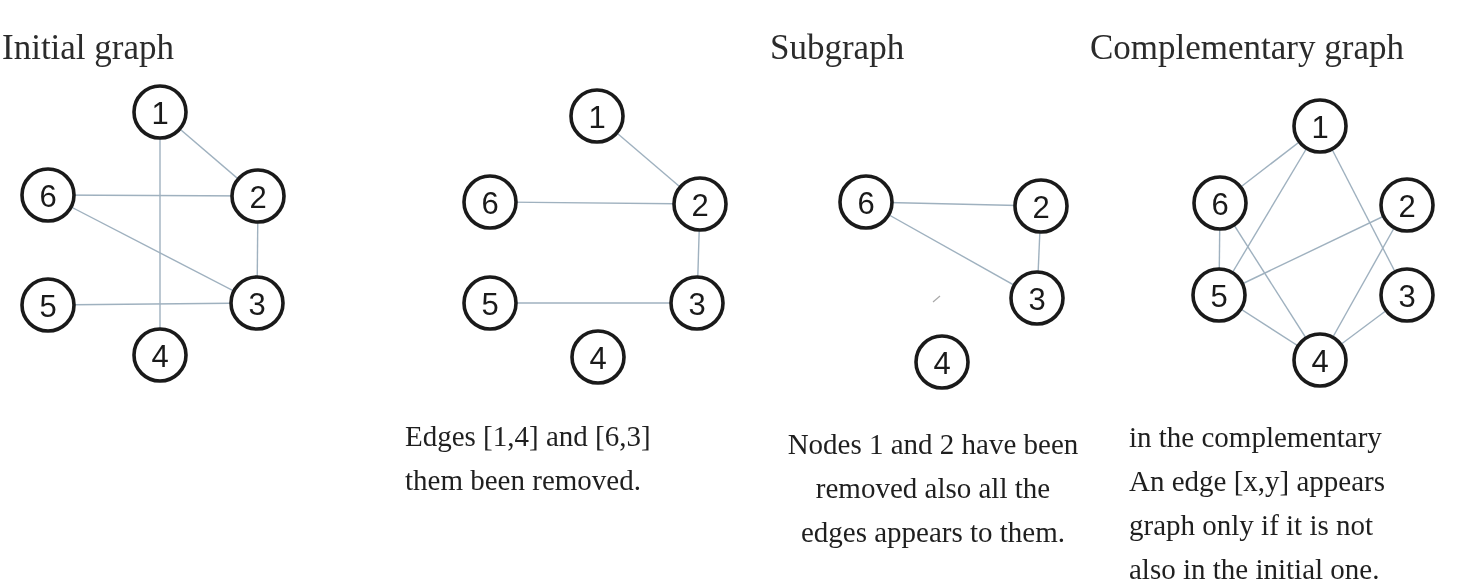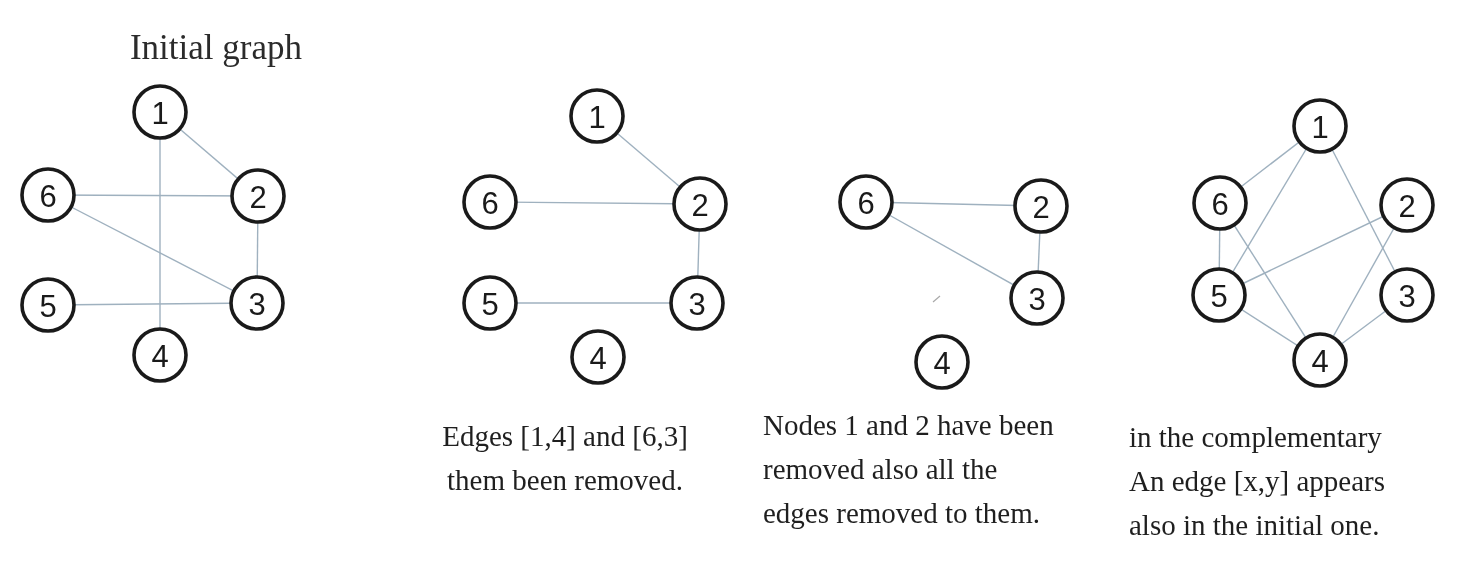--- a/index.html
+++ b/index.html
@@ -12,38 +12,38 @@
     font-family: "Liberation Serif", serif;
   }
   #graphs-svg {
     position: absolute;
     left: 0; top: 0;
     width: 1466px; height: 588px;
   }
   .graph-title {
     position: absolute;
     top: 26px;
-    text-align: right;
+    text-align: left;
     font-size: 35px;
     line-height: 44px;
     color: #2b2b2b;
     white-space: nowrap;
   }
   #title-initial       { left: 2px;    width: 300px; }
   #title-partial       { left: 416px;  width: 300px; }
   #title-subgraph      { left: 770px;  width: 300px; }
   #title-complementary { left: 1090px; width: 344px; }
   .caption {
     position: absolute;
     font-size: 29px;
     line-height: 44px;
     color: #1f1f1f;
   }
-  #caption-partial       { left: 405px;  top: 414px; width: 320px; text-align: center; }
-  #caption-subgraph      { left: 763px;  top: 403px; width: 340px; text-align: left; }
+  #caption-partial       { left: 405px;  top: 414px; width: 320px; }
+  #caption-subgraph      { left: 763px;  top: 422px; width: 340px; text-align: center; }
   #caption-complementary { left: 1129px; top: 415px; width: 330px; text-align: left; }
   .node-label {
     font-family: "Liberation Sans", sans-serif;
     font-size: 31px;
     fill: #1a1a1a;
   }
 </style>
 </head>
 <body>
 
@@ -157,31 +157,34 @@
         <circle cx="1219" cy="295" r="26" fill="#ffffff" stroke="#1a1a1a" stroke-width="3.6"></circle>
         <text x="1219" y="296" text-anchor="middle" dominant-baseline="central" class="node-label">5</text>
       </g>
       <g>
         <circle cx="1220" cy="203" r="26" fill="#ffffff" stroke="#1a1a1a" stroke-width="3.6"></circle>
         <text x="1220" y="204" text-anchor="middle" dominant-baseline="central" class="node-label">6</text>
       </g>
     </svg>
 
   <div class="graph-title" id="title-initial">Initial graph</div>
+  <div class="graph-title" id="title-subgraph">Subgraph</div>
+  <div class="graph-title" id="title-complementary">Complementary graph</div>
 
   <div class="caption" id="caption-partial">
     <div>Edges [1,4] and [6,3]</div>
     <div>them been removed.</div>
   </div>
 
   <div class="caption" id="caption-subgraph">
     <div>Nodes 1 and 2 have been</div>
     <div>removed also all the</div>
-    <div>edges removed to them.</div>
+    <div>edges appears to them.</div>
   </div>
 
   <div class="caption" id="caption-complementary">
     <div>in the complementary</div>
     <div>An edge [x,y] appears</div>
+    <div>graph only if it is not</div>
     <div>also in the initial one.</div>
   </div>
 
 </div>
 
 </body></html>

